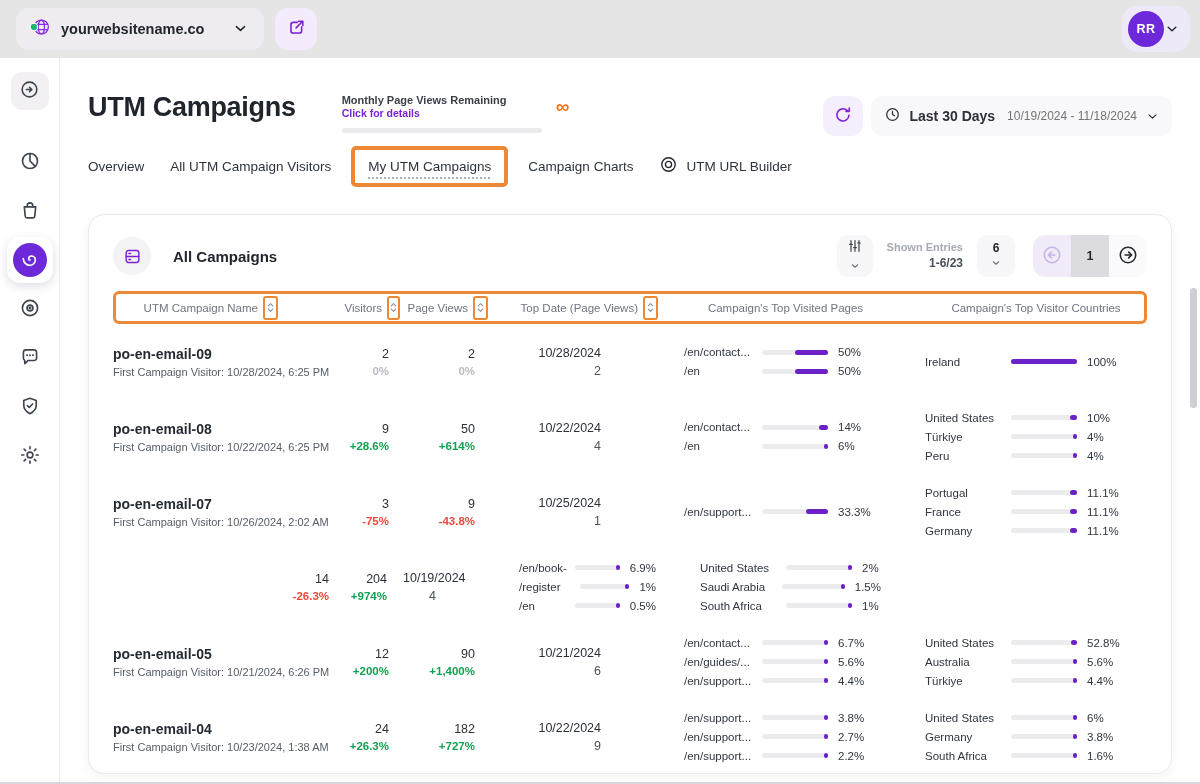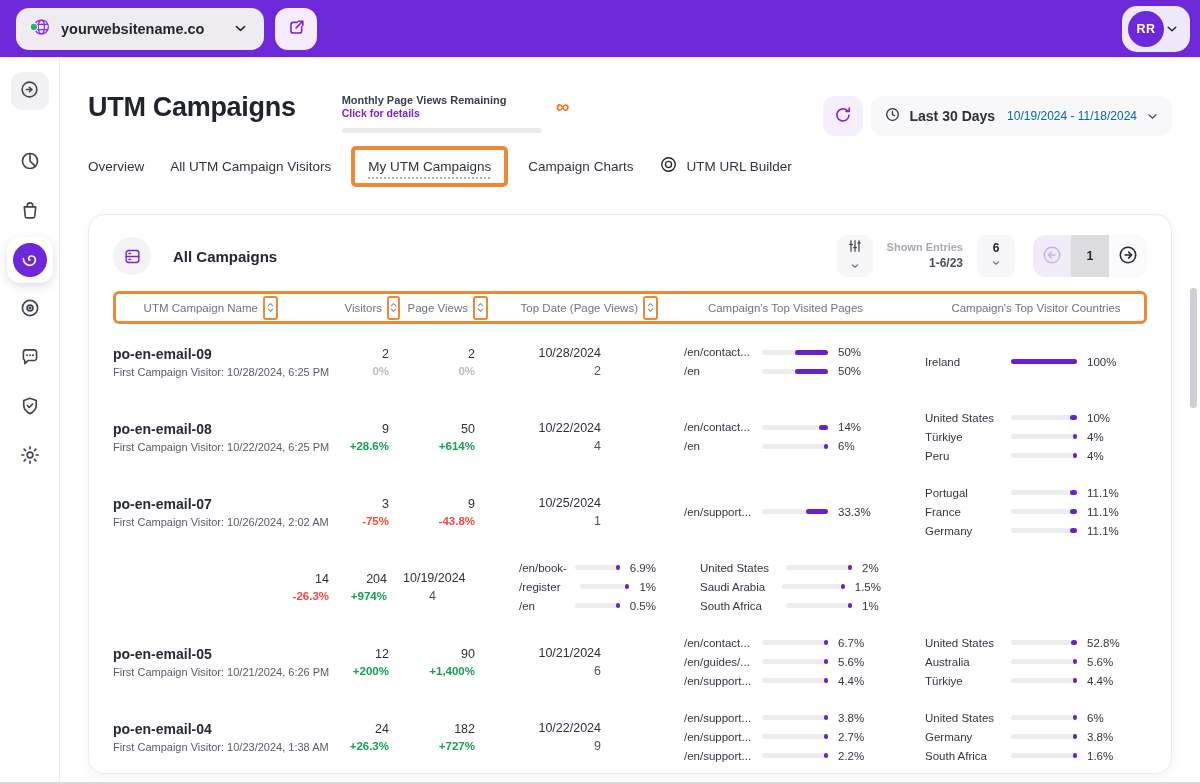--- a/index.html
+++ b/index.html
@@ -7,21 +7,21 @@
     font-family:"Liberation Sans", sans-serif; color:#23262e; }
   button { border:none; cursor:pointer; font-family:inherit; background:none; }
   :root{
     --accent:#7c22d4; --bar:#6b21c8; --positive:#12a150; --negative:#f0483e;
     --neutral:#b9bcc3; --annotation:#ed8936; --infinity:#f97316;
   }
   .app { display:grid; grid-template-rows:58px 726px; grid-template-columns:60px 1140px; height:784px; }
 
   
   .topbar { grid-column:1/3; display:flex; align-items:center; padding:0 10px 0 16px;
-    background:#6d28d9; border-bottom:1px solid #e9e6ec; }
+    background:#e5e5e5; border-bottom:1px solid #e9e6ec; }
   .site-pill { display:flex; align-items:center; gap:10px; background:#efecf1; border-radius:13px;
     height:42px; padding:0 16px 0 13px; width:248px; cursor:pointer; }
   .site-name { font-size:14.5px; font-weight:700; color:#22262e; flex:1; }
   .chev svg { display:block; }
   .ext-btn { margin-left:11px; width:42px; height:42px; border-radius:13px; background:#f4ebfd;
     color:var(--accent); display:flex; align-items:center; justify-content:center; }
   .user-pill { margin-left:auto; display:flex; align-items:center; gap:1px; background:#eee9f8;
     border-radius:15px; height:46px; padding:0 11px 0 6px; cursor:pointer; }
   .avatar { width:36px; height:36px; border-radius:50%; background:#6d28d9; color:#fff;
     font-size:12.5px; font-weight:700; display:flex; align-items:center; justify-content:center; letter-spacing:.4px; }
@@ -48,21 +48,21 @@
   .q-label { font-size:11px; font-weight:700; color:#3a4049; }
   .q-link { font-size:10.5px; font-weight:600; color:var(--accent); cursor:pointer; margin-top:1px; }
   .q-inf { margin-left:14px; color:var(--infinity); font-size:19px; font-weight:700; line-height:1.4; }
   .q-bar { margin-top:7px; width:200px; height:5px; border-radius:3px; background:#ebeaed; }
   .head-right { margin-left:auto; margin-top:38px; display:flex; gap:8px; }
   .refresh-btn { width:40px; height:40px; border-radius:12px; background:#f5eefd; color:#8324d8;
     display:flex; align-items:center; justify-content:center; }
   .date-pill { height:40px; border-radius:12px; background:#f8f7f9; display:flex; align-items:center;
     gap:9px; padding:0 13px; cursor:pointer; color:#2b3039; }
   .date-label { font-size:14px; font-weight:700; }
-  .date-range { font-size:12px; color:#0369a1; margin-left:3px; }
+  .date-range { font-size:12px; color:#737373; margin-left:3px; }
 
   .tabs { display:flex; align-items:center; gap:26px; margin-top:6px; height:48px; }
   .tab { font-size:13.5px; font-weight:500; color:#2e343d; cursor:pointer; white-space:nowrap;
     display:flex; align-items:center; gap:8px; }
   .tab.active { text-decoration:underline dotted 2px #a9adb4; text-underline-offset:7px; }
   .tab-box { border:4px solid var(--annotation); border-radius:5px; padding:9px 13px; margin:0 -6px; }
 
   
   .card { margin-top:24px; height:560px; background:#fff; border:1px solid #ece9ef; border-radius:16px;
     box-shadow:0 3px 12px rgba(50,40,70,.05); padding:18px 24px 0; }

